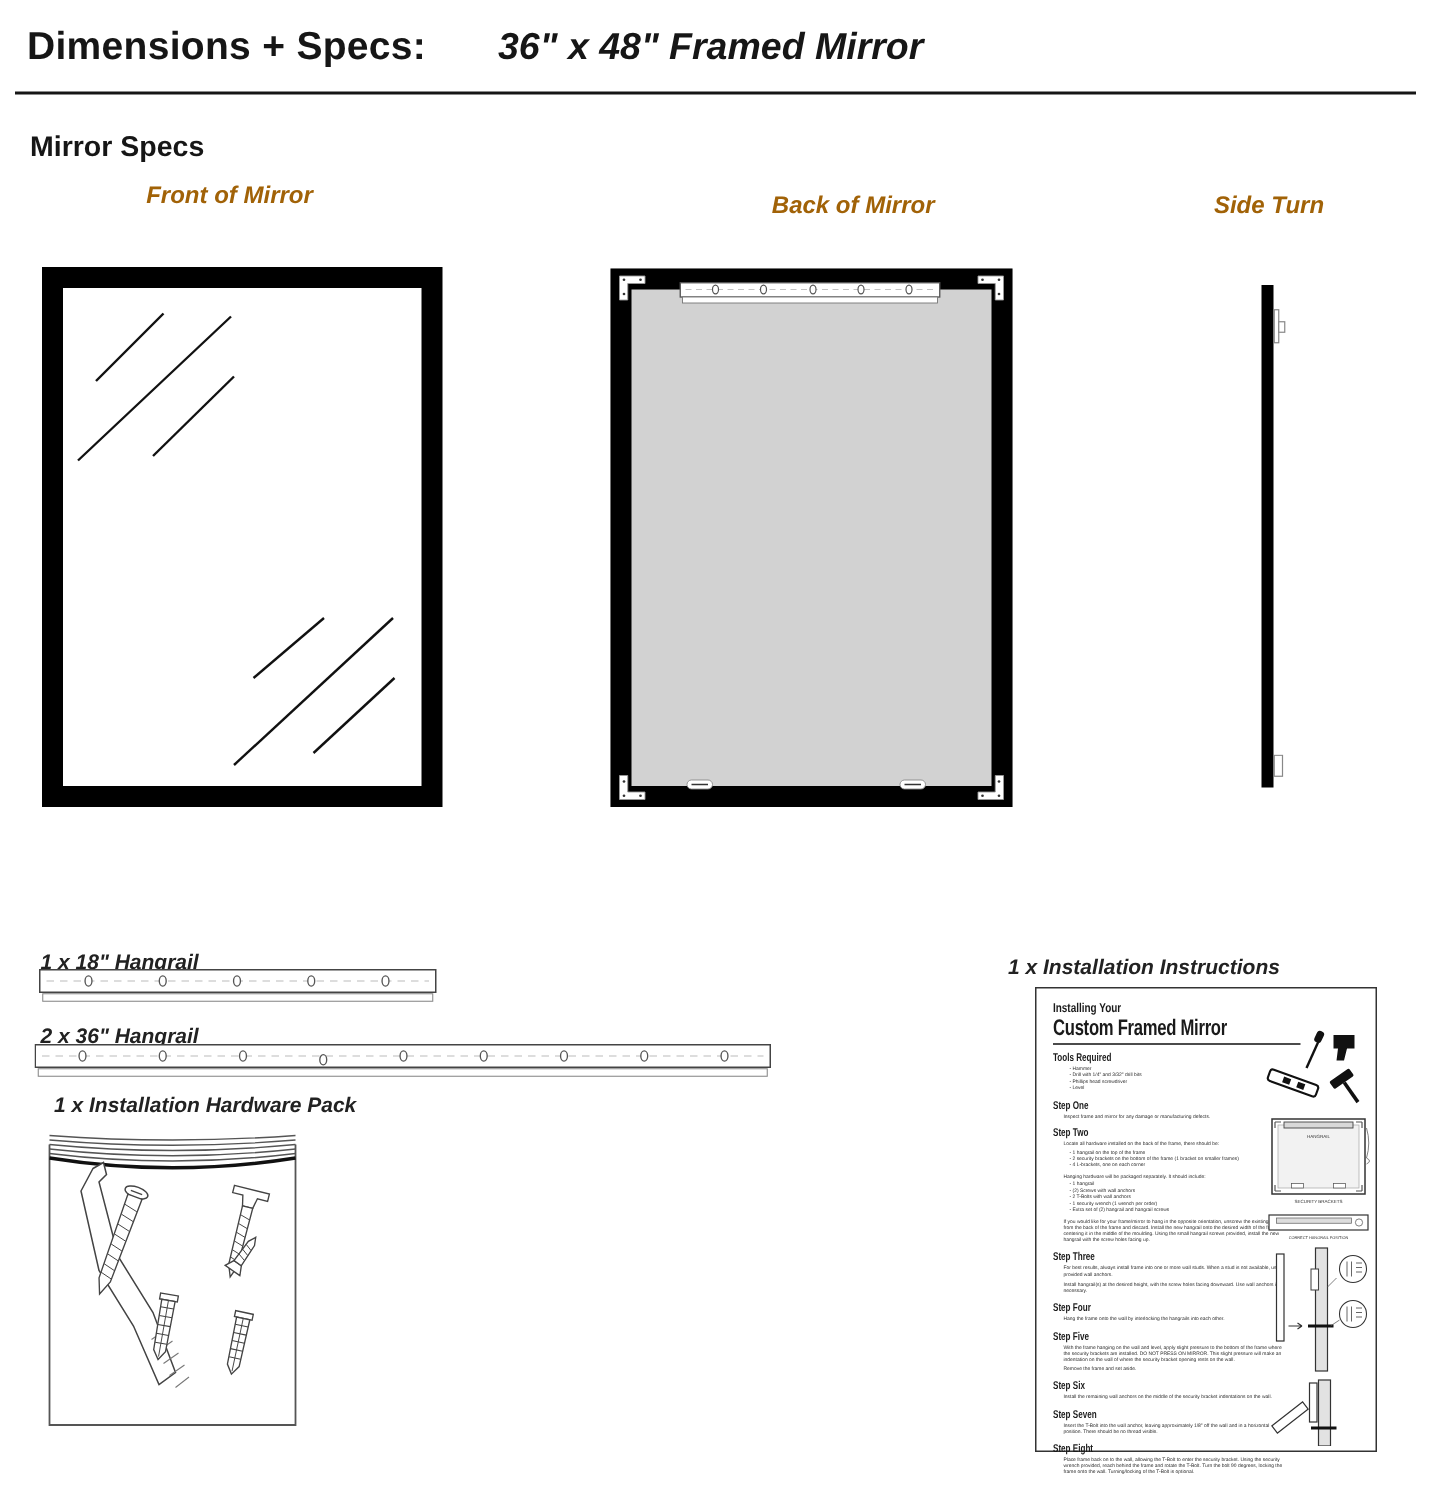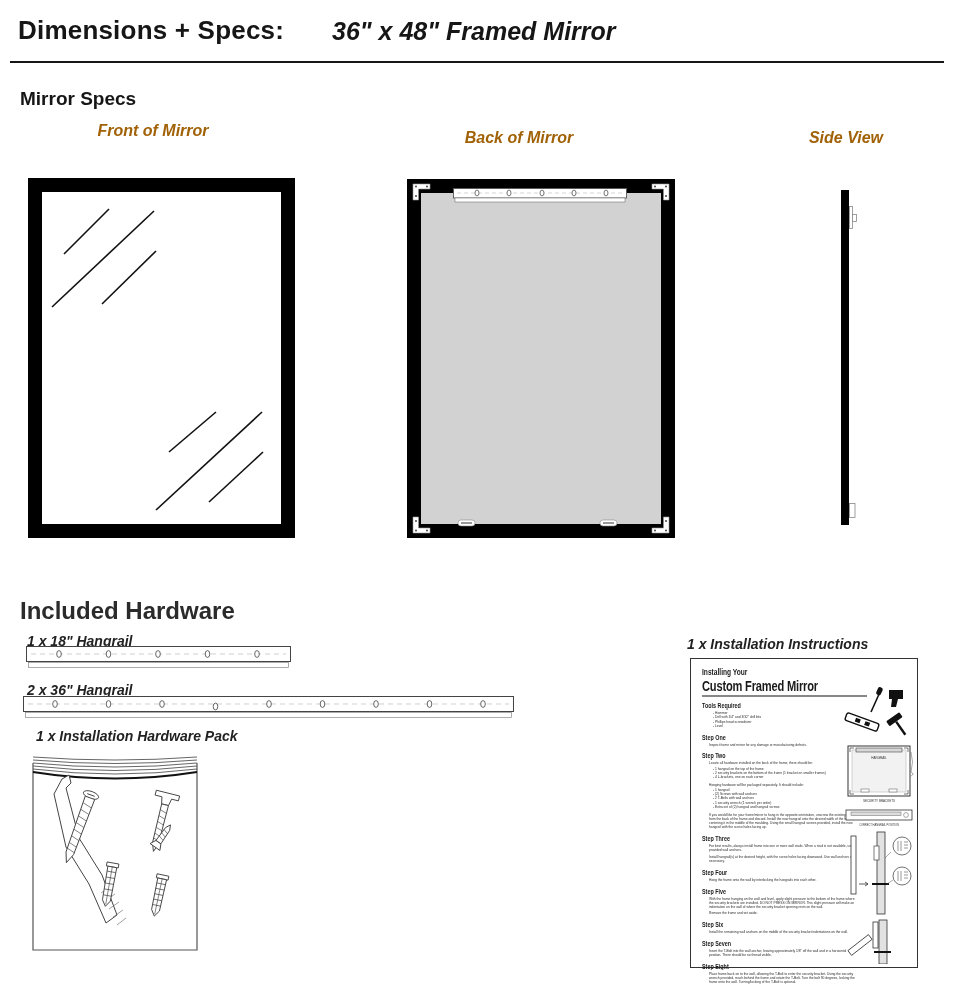--- a/index.html
+++ b/index.html
@@ -36,22 +36,22 @@
 
 <div id="page">
 
   <div class="abs h1" style="left:18px;top:15px;">Dimensions + Specs:</div>
   <div class="abs h1-product" style="left:332px;top:17px;">36" x 48" Framed Mirror</div>
   <div class="abs rule" style="left:10px;top:61px;width:934px;"></div>
 
   <div class="abs h2" style="left:20px;top:88px;">Mirror Specs</div>
 
   <div class="abs view-label" style="left:73px;top:122px;width:160px;">Front of Mirror</div>
-  <div class="abs view-label" style="left:439px;top:129px;width:160px;">Back of Mirror</div>
-  <div class="abs view-label" style="left:766px;top:129px;width:160px;">Side View</div>
+  <div class="abs view-label" style="left:463px;top:129px;width:160px;text-align:right;">Back of Mirror</div>
+  <div class="abs view-label" style="left:766px;top:129px;width:160px;">Side Turn</div>
 
   <div class="frame" style="left:28px;top:178px;width:267px;height:360px;">
     <svg width="239" height="332" viewBox="0 0 239 332">
       <g stroke="#111" stroke-width="1.6" fill="none">
         <line x1="22" y1="62" x2="67" y2="17"></line>
         <line x1="10" y1="115" x2="112" y2="19"></line>
         <line x1="60" y1="112" x2="114" y2="59"></line>
         <line x1="127" y1="260" x2="174" y2="220"></line>
         <line x1="114" y1="318" x2="220" y2="220"></line>
         <line x1="167" y1="310" x2="221" y2="260"></line>
@@ -110,21 +110,20 @@
 
   <div class="side-bar" style="left:841px;top:190px;width:8px;height:335px;"></div>
   <svg class="abs" style="left:849px;top:206px;" width="10" height="24" viewBox="0 0 10 24">
     <rect x="0.5" y="0.5" width="3" height="22" fill="#fff" stroke="#888" stroke-width="0.8"></rect>
     <rect x="3.5" y="8.5" width="4" height="7" fill="#fff" stroke="#888" stroke-width="0.8"></rect>
   </svg>
   <svg class="abs" style="left:849px;top:503px;" width="8" height="16" viewBox="0 0 8 16">
     <rect x="0.5" y="0.5" width="5.5" height="14" fill="#fff" stroke="#888" stroke-width="0.8"></rect>
   </svg>
 
-  <div class="abs h2-big" style="left:20px;top:597px;">Included Hardware</div>
 
   <div class="abs hw-label" style="left:27px;top:633px;">1 x 18" Hangrail</div>
   <svg class="abs" style="left:26px;top:646px;" width="266" height="24" viewBox="0 0 266 24">
     <rect x="0.5" y="0.5" width="264" height="15" fill="#fff" stroke="#444" stroke-width="1"></rect>
     <line x1="5" y1="8" x2="260" y2="8" stroke="#bbb" stroke-width="0.7" stroke-dasharray="5 4"></line>
     <ellipse cx="33" cy="8" rx="2.3" ry="3.4" fill="#fff" stroke="#555" stroke-width="0.9"></ellipse>
     <ellipse cx="82.5" cy="8" rx="2.3" ry="3.4" fill="#fff" stroke="#555" stroke-width="0.9"></ellipse>
     <ellipse cx="132" cy="8" rx="2.3" ry="3.4" fill="#fff" stroke="#555" stroke-width="0.9"></ellipse>
     <ellipse cx="181.5" cy="8" rx="2.3" ry="3.4" fill="#fff" stroke="#555" stroke-width="0.9"></ellipse>
     <ellipse cx="231" cy="8" rx="2.3" ry="3.4" fill="#fff" stroke="#555" stroke-width="0.9"></ellipse>
@@ -222,21 +221,21 @@
     <g transform="translate(134,122) rotate(12)" fill="#fff" stroke="#444" stroke-width="0.9">
       <rect x="-6" y="0" width="12" height="4"></rect>
       <path d="M-4.5,4 L-4,36 L0,42 L4,36 L4.5,4 Z"></path>
       <g stroke-width="0.7">
           <path d="M-4.4,9 h8.8 m-8.7,5.5 h8.6 m-8.5,5.5 h8.4 m-8.3,5.5 h8.2 m-8,5.5 h7.8"></path>
         </g>
       <line x1="0" y1="4" x2="0" y2="40" stroke-width="0.6"></line>
     </g>
   </svg>
 
-  <div class="abs hw-label" style="left:687px;top:636px;font-style:italic;">1 x Installation Instructions</div>
+  <div class="abs hw-label" style="left:672px;top:636px;font-style:italic;">1 x Installation Instructions</div>
 
   <div class="sheet" style="left:690px;top:658px;width:228px;height:310px;"></div>
 
   <div class="sheet-col" style="left:702px;top:667px;">
     <div class="st1">Installing Your</div>
     <div class="st2">Custom Framed Mirror</div>
     <div class="st-rule"></div>
 
     <div class="sec-h">Tools Required</div>
     <div class="tiny tiny-ind nogap">- Hammer</div>

